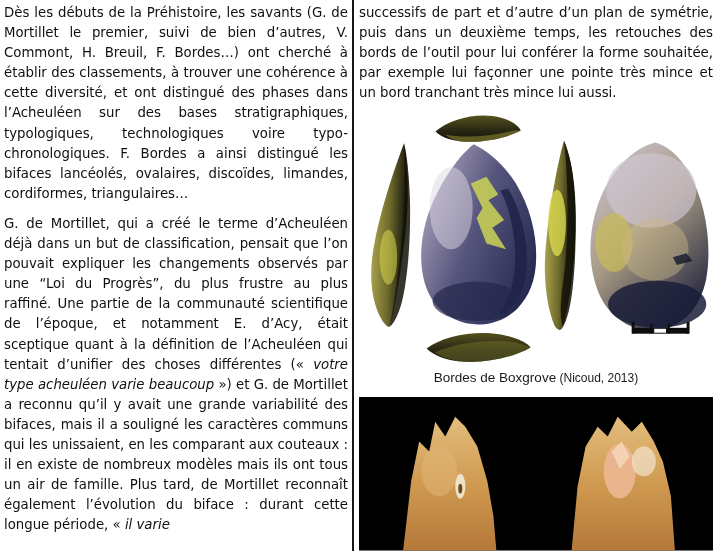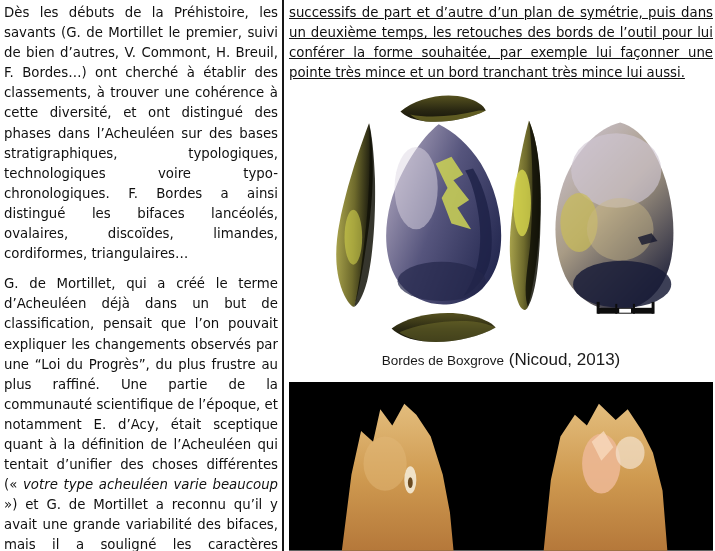--- a/index.html
+++ b/index.html
@@ -1,31 +1,31 @@
 <!DOCTYPE html>
 <html><head>
 <meta charset="utf-8">
 <style>
   html,body{margin:0;padding:0;background:#888;}
   .page{
     width:715px;height:551px;background:#ffffff;display:flex;overflow:hidden;
     font-family:"DejaVu Sans",sans-serif;color:#101010;position:relative;
   }
-  .col-left{width:282px;flex:none;padding:3px 4px 0 4px;box-sizing:border-box;}
+  .col-left{width:352px;flex:none;padding:3px 4px 0 4px;box-sizing:border-box;}
   .divider{width:2px;background:#161616;flex:none;}
   .col-right{flex:1;min-width:0;display:flex;flex-direction:column;padding:3px 2px 0 5px;box-sizing:border-box;}
   p.bodytext{margin:0 0 10px 0;font-size:13.3px;line-height:20.1px;text-align:justify;}
-  .col-right p.bodytext{margin-bottom:5px;text-decoration:underline;}
+  .col-right p.bodytext{margin-bottom:5px;}
   .figure{height:260px;flex:none;margin-top:2px;}
   .figure svg{display:block;width:100%;height:100%;}
   .caption{
     text-align:center;font-family:"Liberation Sans",sans-serif;
     font-size:13.5px;color:#1a1a1a;margin:0 0 7px 0;flex:none;
   }
-  .cap-src{font-size:17px;}
+  .cap-src{font-size:12px;}
   .photo-bottom{flex:1;margin-top:5px;min-height:48px;}
   .photo-bottom svg{display:block;width:100%;height:100%;}
   i{font-style:italic;}
 </style>
 </head>
 <body>
 
 <div class="page">
 
   <div class="col-left">

